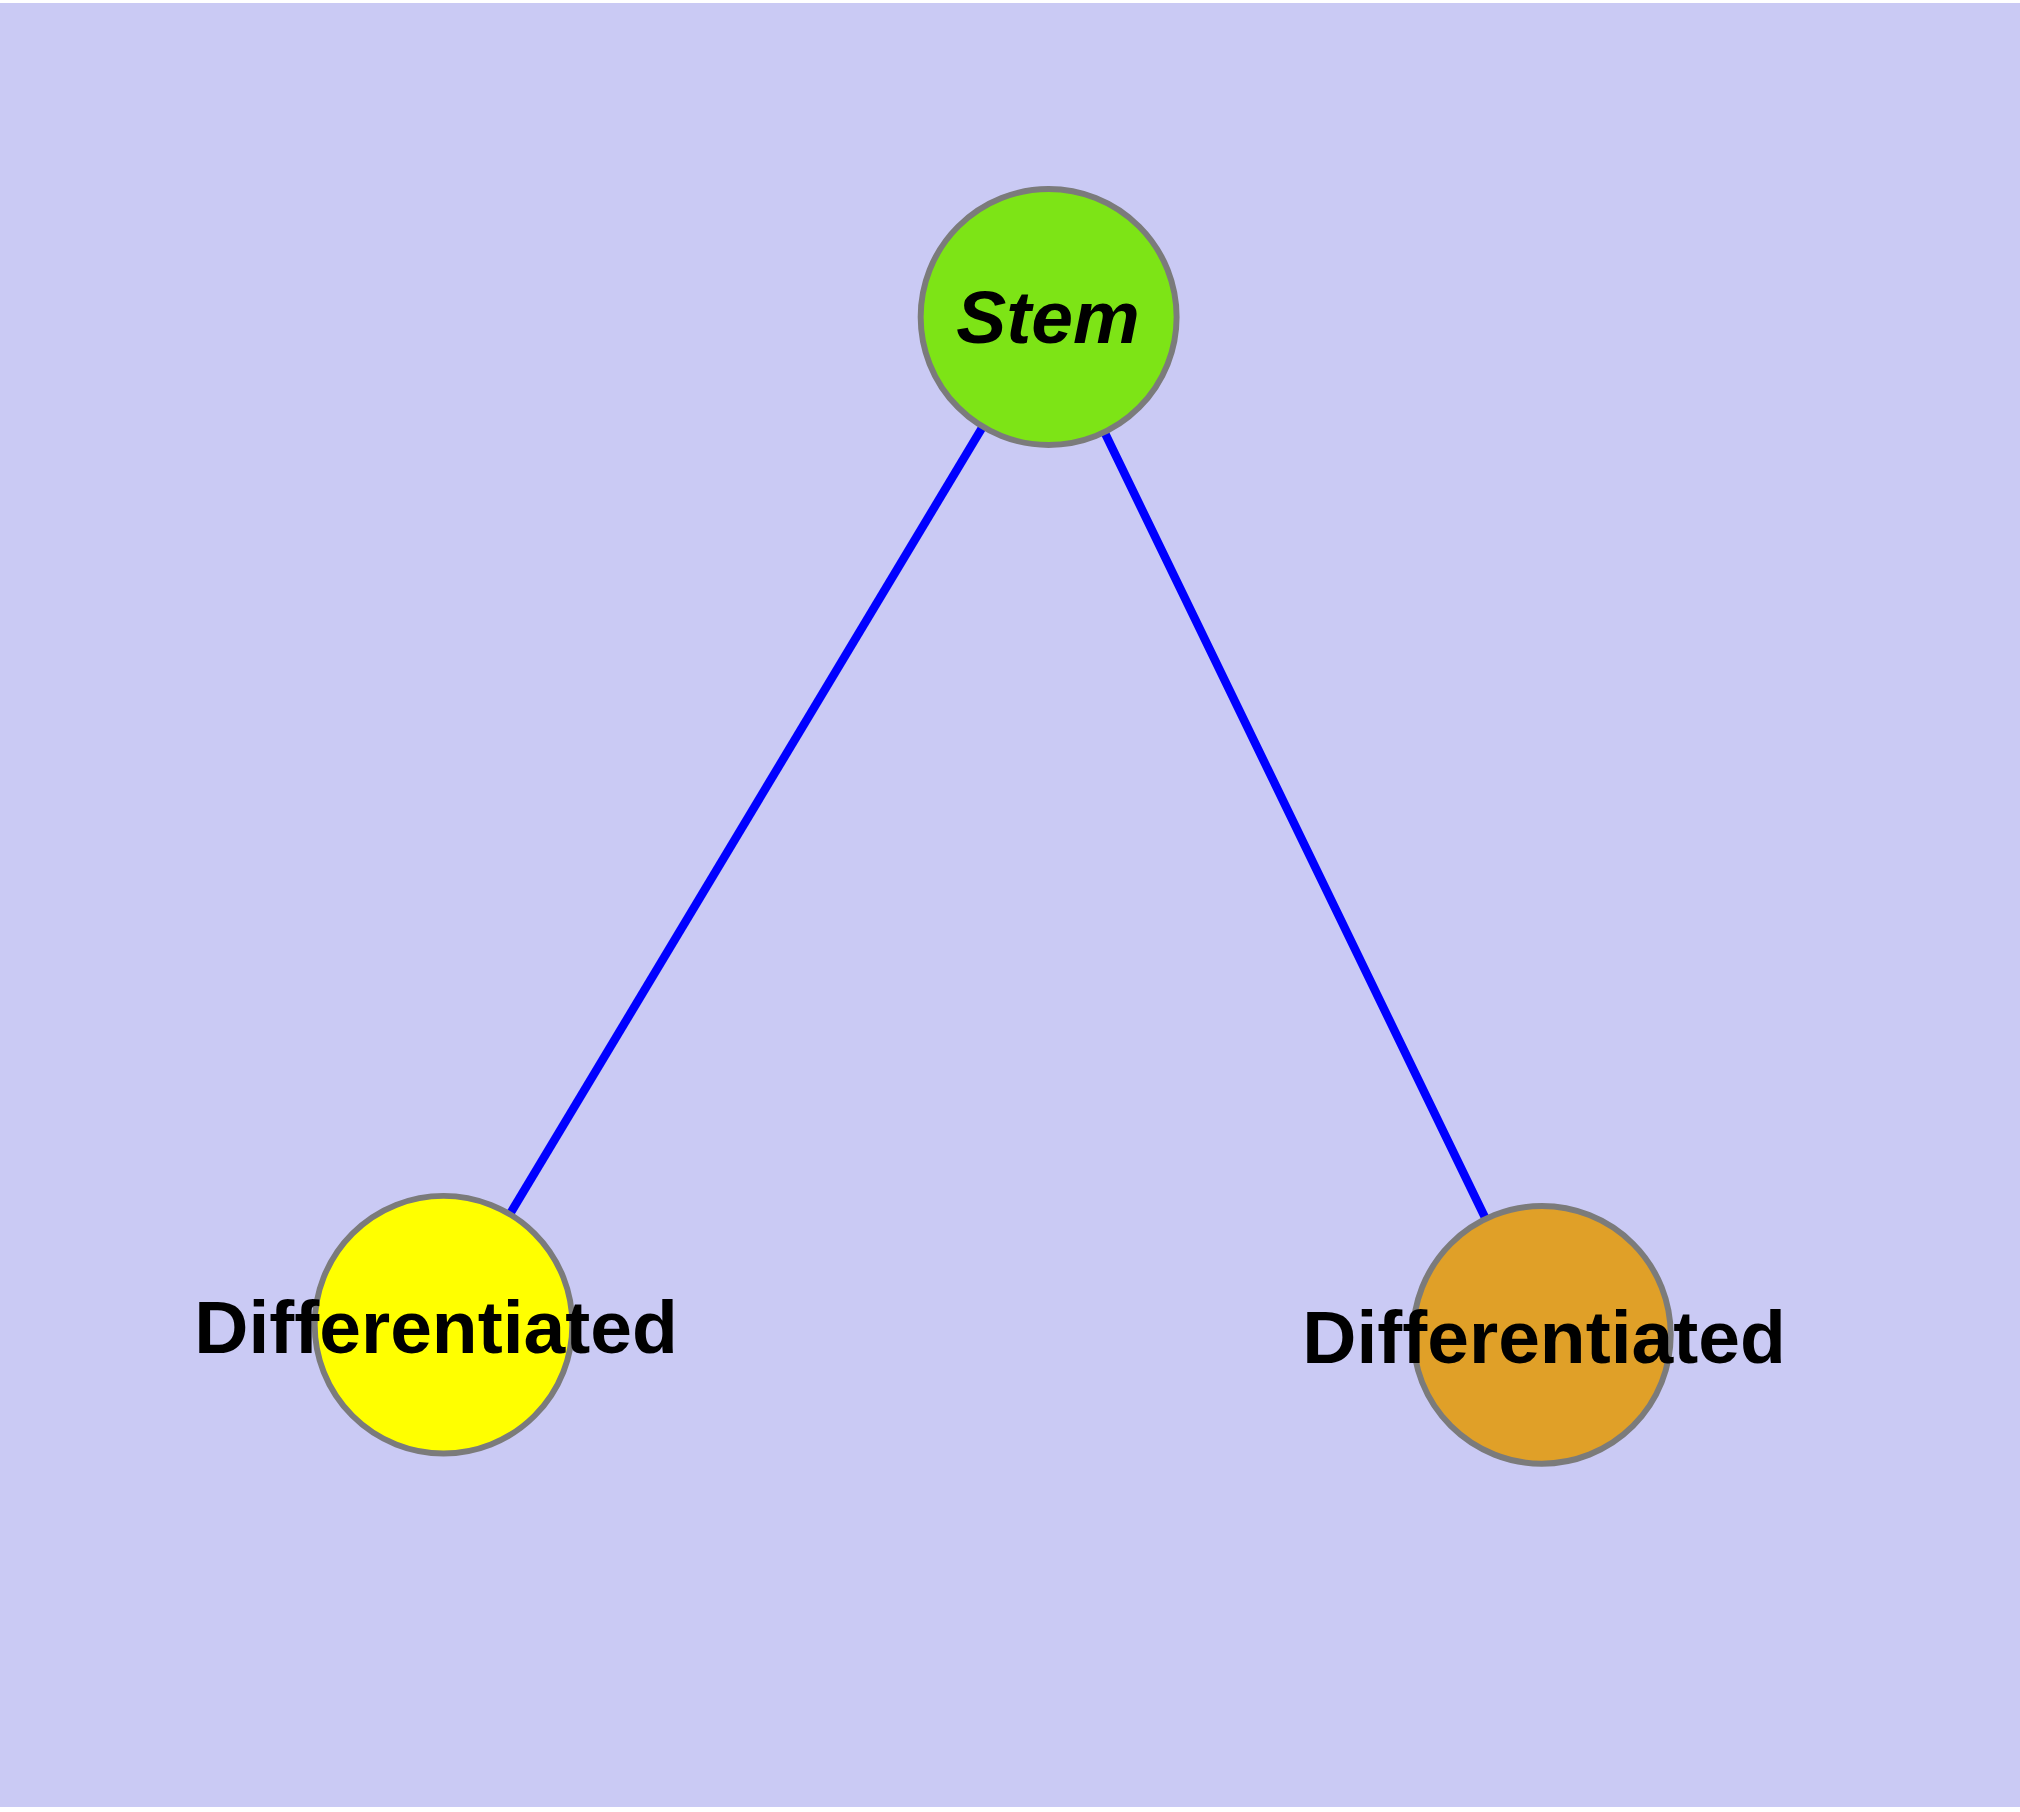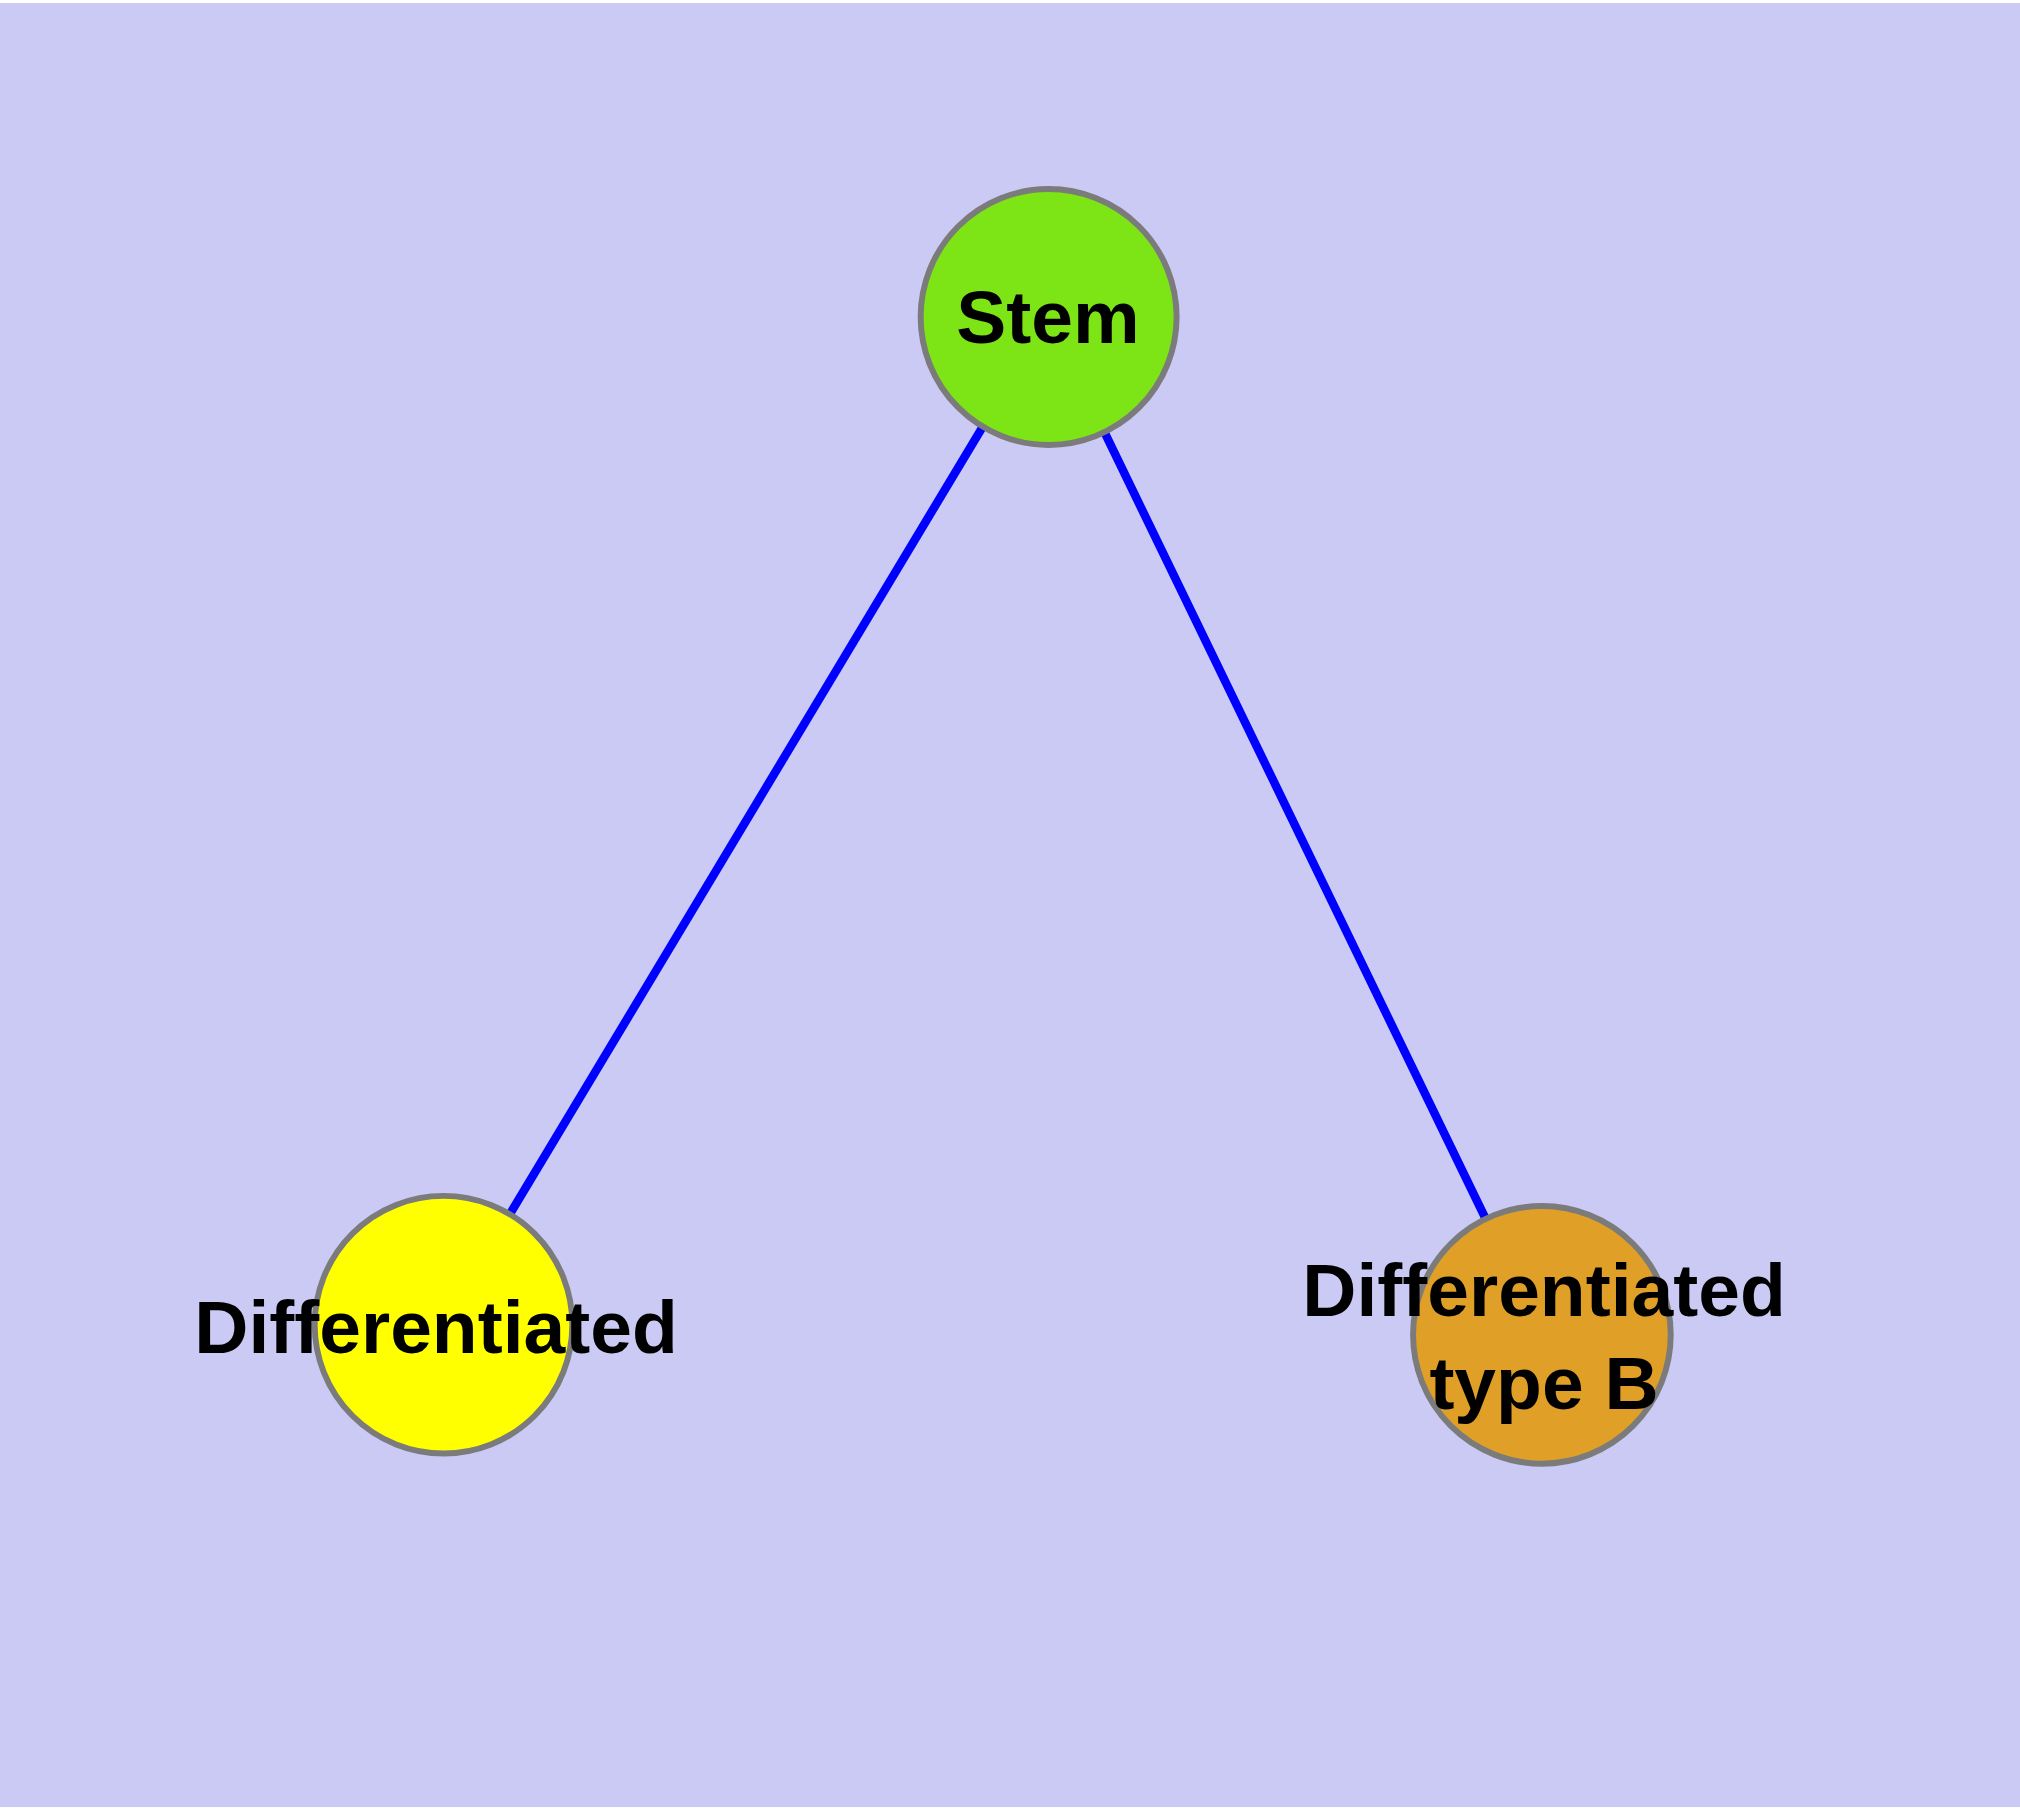--- a/index.html
+++ b/index.html
@@ -64,26 +64,25 @@
   <svg class="graph-svg" viewBox="0 0 2384 2138" aria-hidden="true">
 
     <line x1="1237" y1="374" x2="523" y2="1563" stroke="#0000FF"></line>
     <line x1="1237" y1="374" x2="1819" y2="1575" stroke="#0000FF"></line>
 
     <circle cx="1237" cy="374" r="151" fill="#7DE416" style="stroke: rgb(123, 123, 123);"></circle>
     <circle cx="523" cy="1563" r="152" fill="#FFFF00" style="stroke: rgb(123, 123, 123);"></circle>
     <circle cx="1819" cy="1575" r="152" fill="#E0A028" style="stroke: rgb(123, 123, 123);"></circle>
   </svg>
 
-  <div class="node-label label-stem" style="color: rgb(0, 0, 0);">
+  <div class="node-label label-stem" style="color: rgb(0, 0, 0); font-style: italic;">
     <span class="label-line">Stem</span>
   </div>
 
   <div class="node-label label-type-a" style="color: rgb(0, 0, 0);">
     <span class="label-line">Differentiated</span>
   </div>
 
   <div class="node-label label-type-b" style="color: rgb(0, 0, 0);">
     <span class="label-line">Differentiated</span>
-    <span class="label-line">type B</span>
   </div>
 </div>
 
 
 </body></html>

